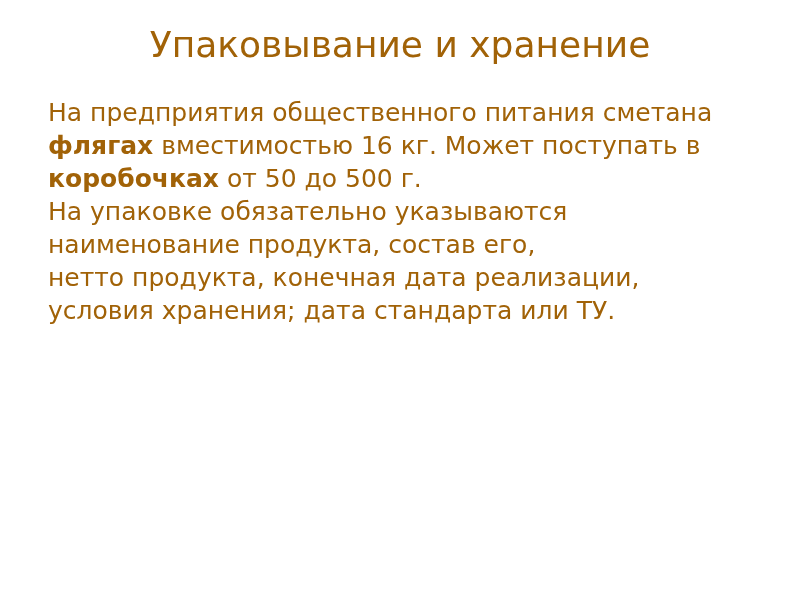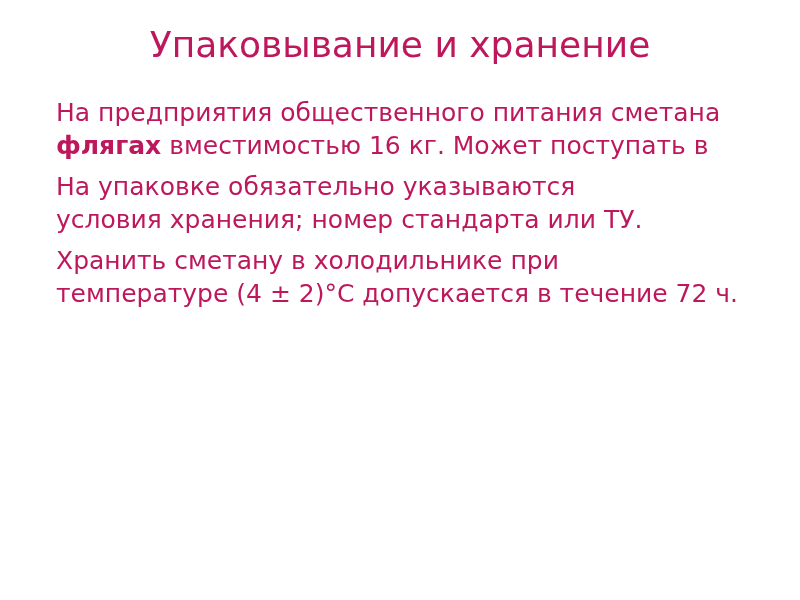--- a/index.html
+++ b/index.html
@@ -27,46 +27,45 @@
   }
   .title .title-line {
     display: block;
   }
   .slide-body {
     margin: 28px 30px 0 48px;
     font-size: 25px;
     line-height: 33px;
   }
   .para {
-    margin: 8px;
+    margin: 0;
   }
   .line {
     white-space: nowrap;
   }
   .seg {
     font-weight: 400;
   }
   .seg-b {
     font-weight: 700;
   }
 </style>
 </head>
 <body>
 
-<div class="slide" style="background: rgb(255, 255, 255); color: #be185d;">
+<div class="slide" style="background: rgb(255, 255, 255); color: #a16207;">
   <h1 class="title">
     <span class="title-line">Упаковывание и хранение</span>
   </h1>
   <div class="slide-body">
       <div class="para">
         <div class="line"><span class="seg">На предприятия общественного питания сметана</span></div>
         <div class="line"><span class="seg seg-b">флягах</span><span class="seg"> вместимостью 16 кг. Может поступать в</span></div>
+        <div class="line"><span class="seg seg-b">коробочках</span><span class="seg"> от 50 до 500 г.</span></div>
       </div>
       <div class="para">
         <div class="line"><span class="seg">На упаковке обязательно указываются</span></div>
-        <div class="line"><span class="seg">условия хранения; номер стандарта или ТУ.</span></div>
-      </div>
-      <div class="para">
-        <div class="line"><span class="seg">Хранить сметану в холодильнике при</span></div>
-        <div class="line"><span class="seg">температуре (4 ± 2)°С допускается в течение 72 ч.</span></div>
+        <div class="line"><span class="seg">наименование продукта, состав его,</span></div>
+        <div class="line"><span class="seg">нетто продукта, конечная дата реализации,</span></div>
+        <div class="line"><span class="seg">условия хранения; дата стандарта или ТУ.</span></div>
       </div>
     </div>
 </div>
 
 </body></html>

